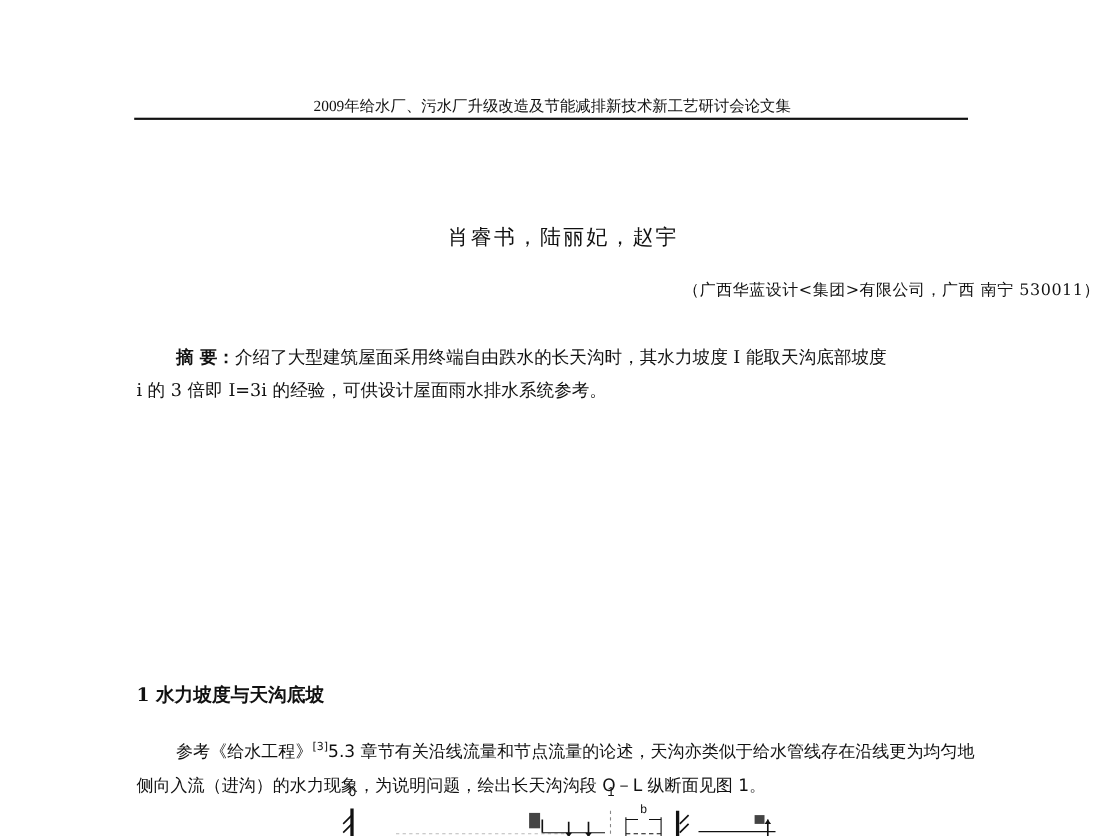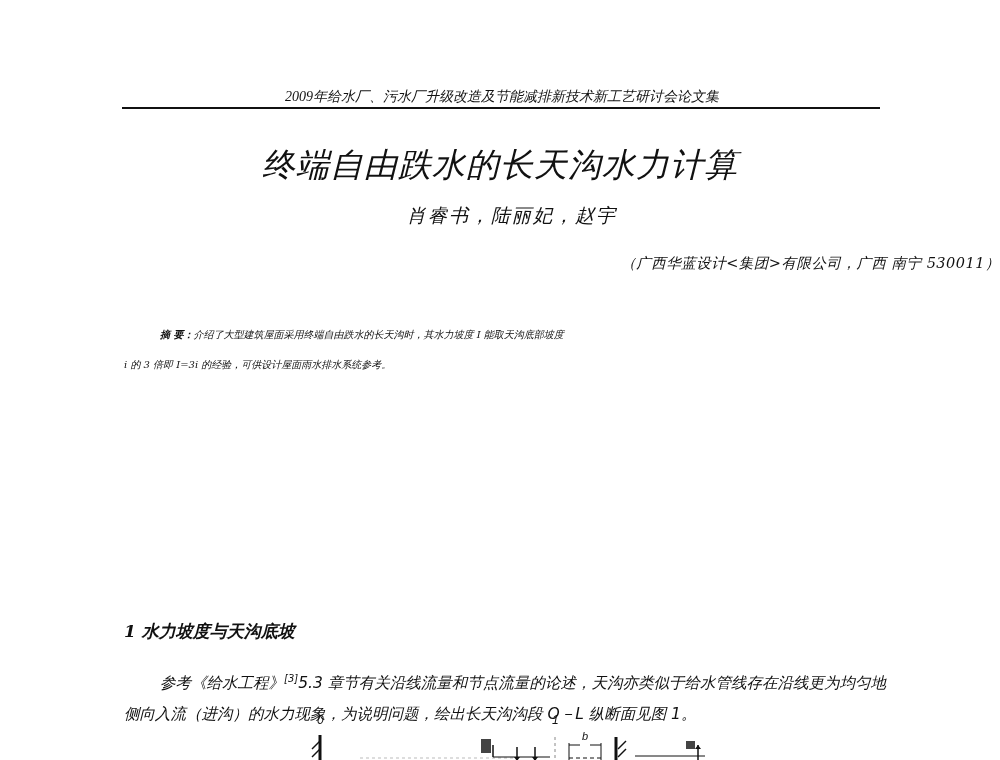--- a/index.html
+++ b/index.html
@@ -11,21 +11,21 @@
       width: 1000px;
       height: 760px;
       overflow: hidden;
       position: relative;
       font-family: "DejaVu Serif", "Liberation Serif", serif;
       color: #111111;
     }
     .page {
       position: absolute;
       left: 0; top: 0;
-      width: 1000px; height: 760px; font-style: italic;
+      width: 1000px; height: 760px;
     }
     .running-header {
       position: absolute;
       left: 122px; top: 88px;
       width: 760px;
       text-align: center;
       font-size: 14px;
       letter-spacing: 0px;
       font-family: "Liberation Serif", "DejaVu Serif", serif;
     }
@@ -58,23 +58,23 @@
     .affiliation {
       position: absolute;
       left: 0; top: 254px;
       width: 1000px;
       text-align: right;
       font-size: 14.5px;
       letter-spacing: 0.5px;
     }
     .abstract {
       position: absolute;
-      left: 124px; top: 320px;
+      left: 124px; top: 310px;
       width: 760px;
-      font-size: 10px;
+      font-size: 16px;
       line-height: 30px;
     }
     .abstract .label {
       font-weight: bold;
     }
     .indent { padding-left: 36px; }
     .keywords {
       position: absolute;
       left: 160px; top: 381px;
       font-size: 15px;
@@ -113,21 +113,20 @@
     }
   </style>
 </head>
 <body>
 
 <div class="page">
 
   <div class="running-header">2009年给水厂、污水厂升级改造及节能减排新技术新工艺研讨会论文集</div>
   <div class="header-rule"></div>
 
-  <div class="title">终端自由跌水的长天沟水力计算</div>
   <div class="authors">肖睿书，陆丽妃，赵宇</div>
   <div class="affiliation">（广西华蓝设计&lt;集团&gt;有限公司，广西 南宁 530011）</div>
 
   <div class="abstract">
     <div class="indent"><span class="label">摘 要：</span><span>介绍了大型建筑屋面采用终端自由跌水的长天沟时，其水力坡度 I 能取天沟底部坡度</span></div>
     <div>i 的 3 倍即 I=3i 的经验，可供设计屋面雨水排水系统参考。</div>
   </div>
 
 
 

